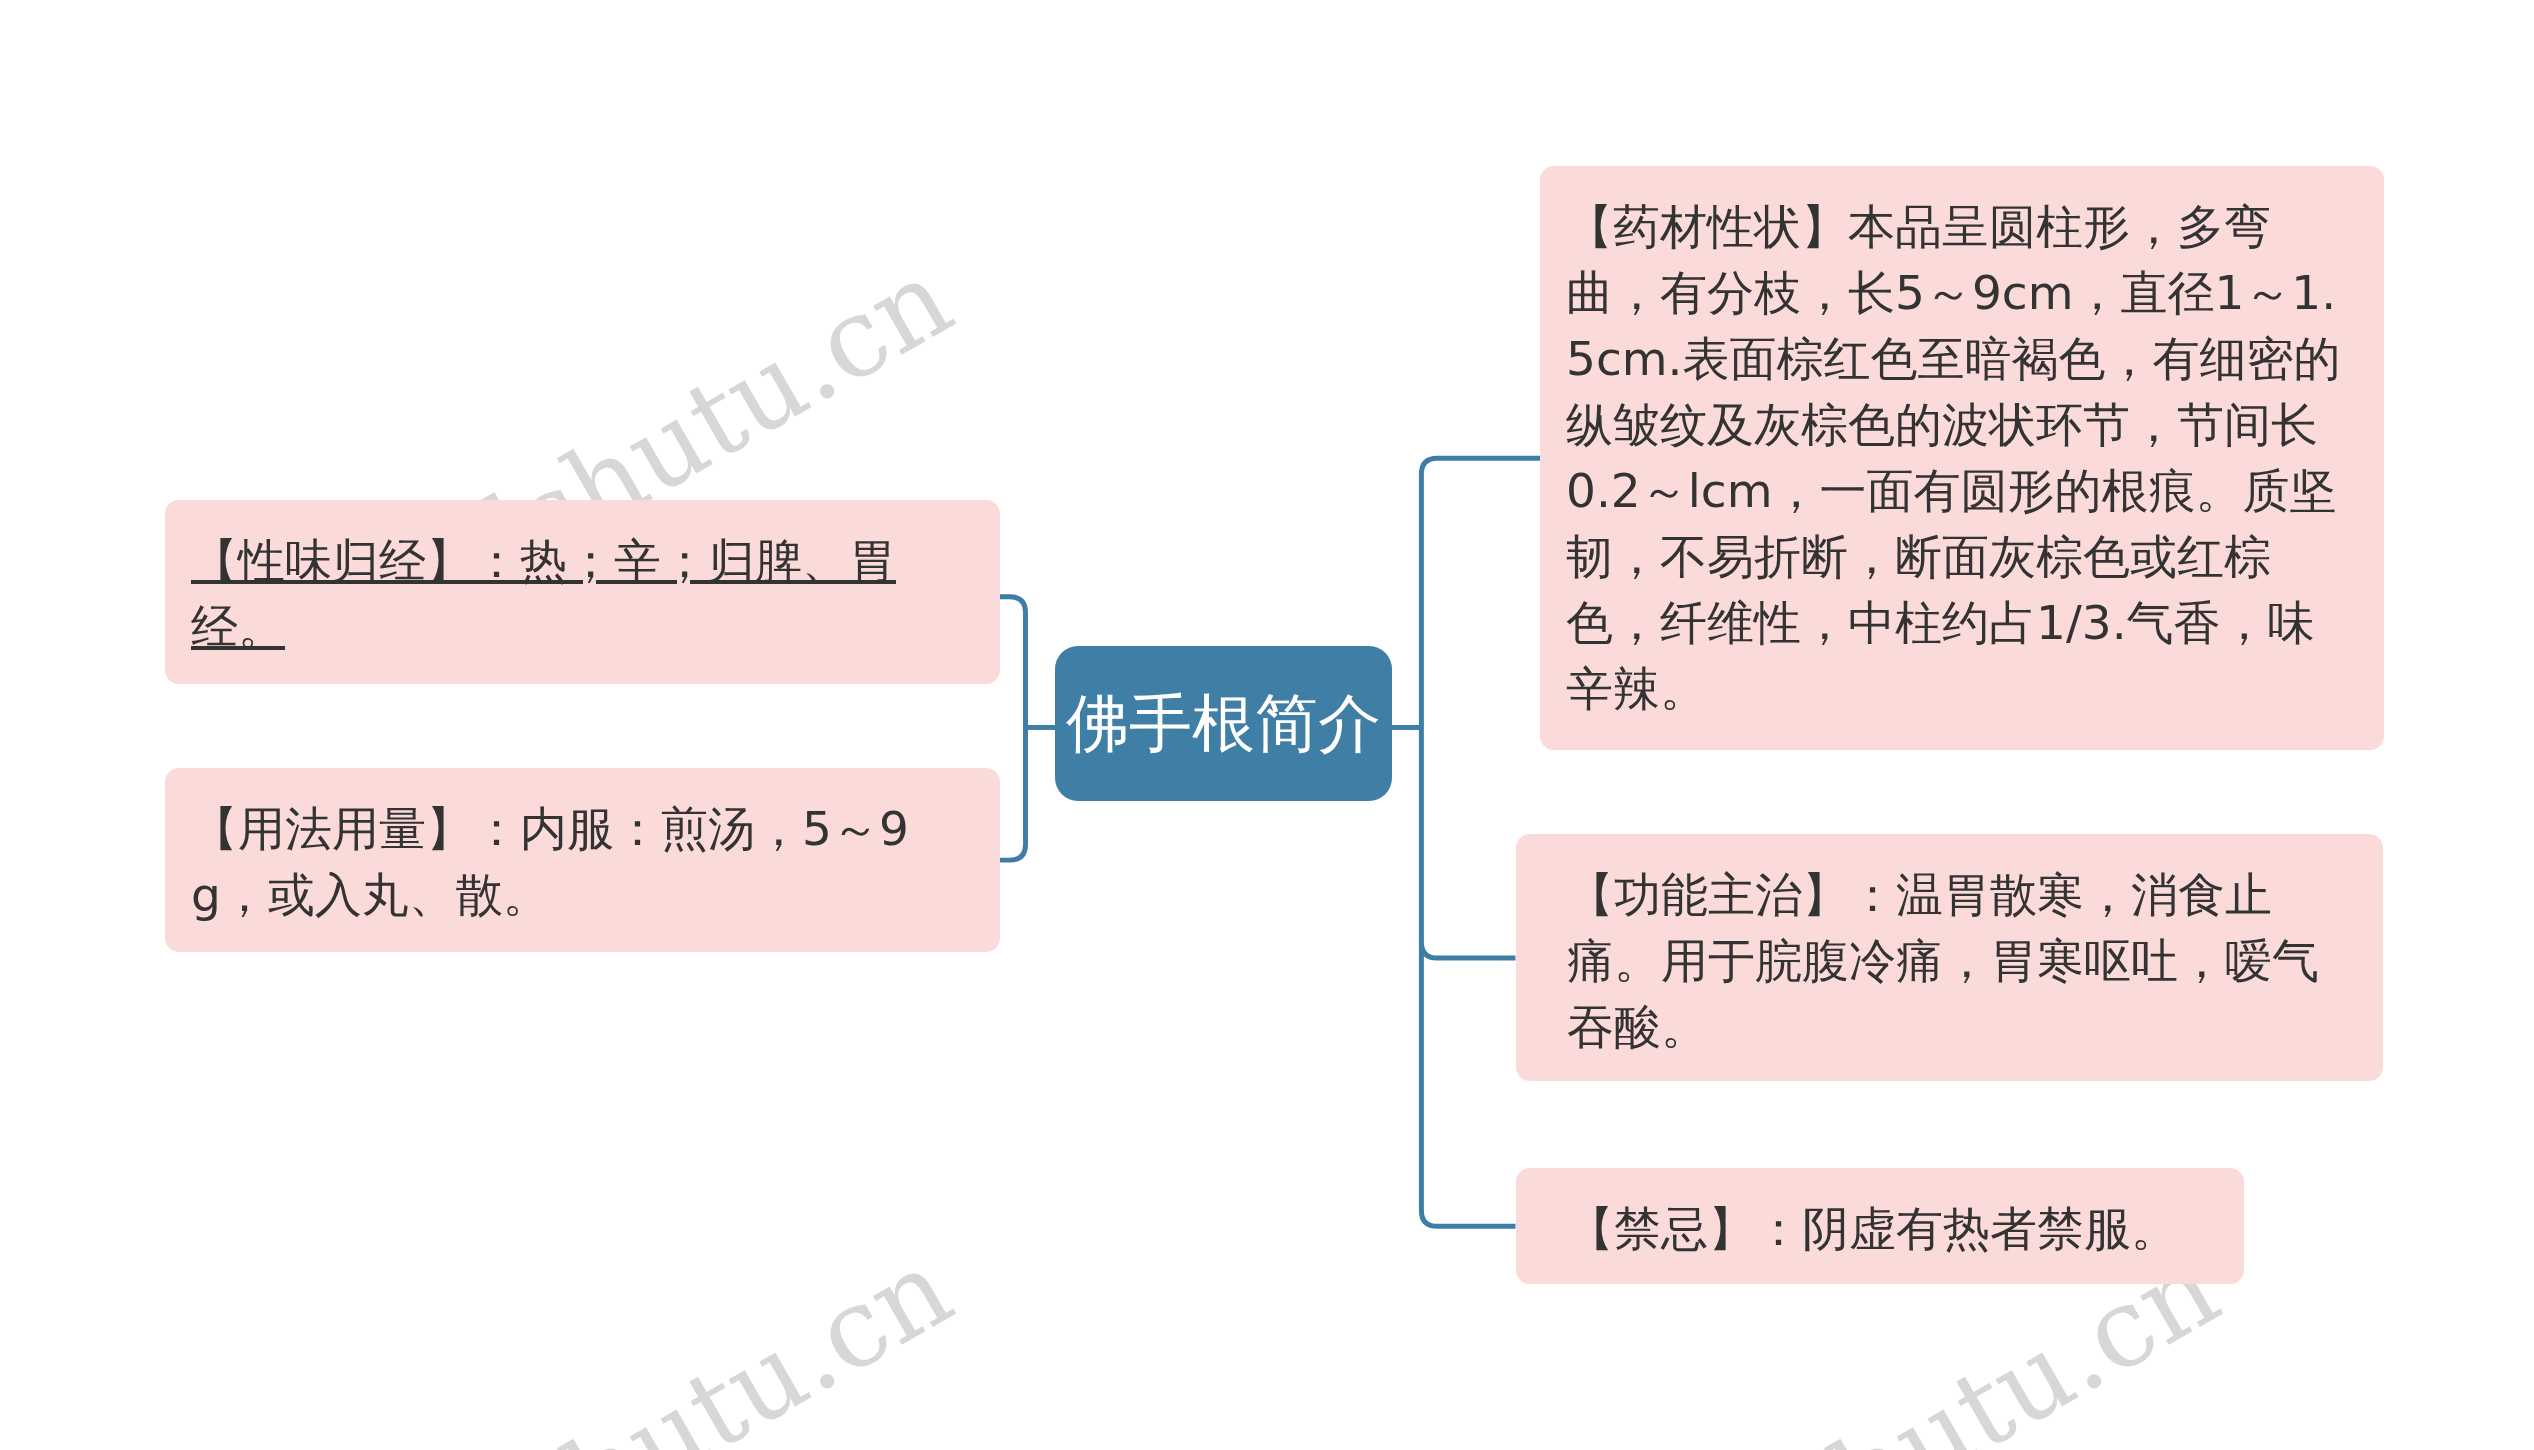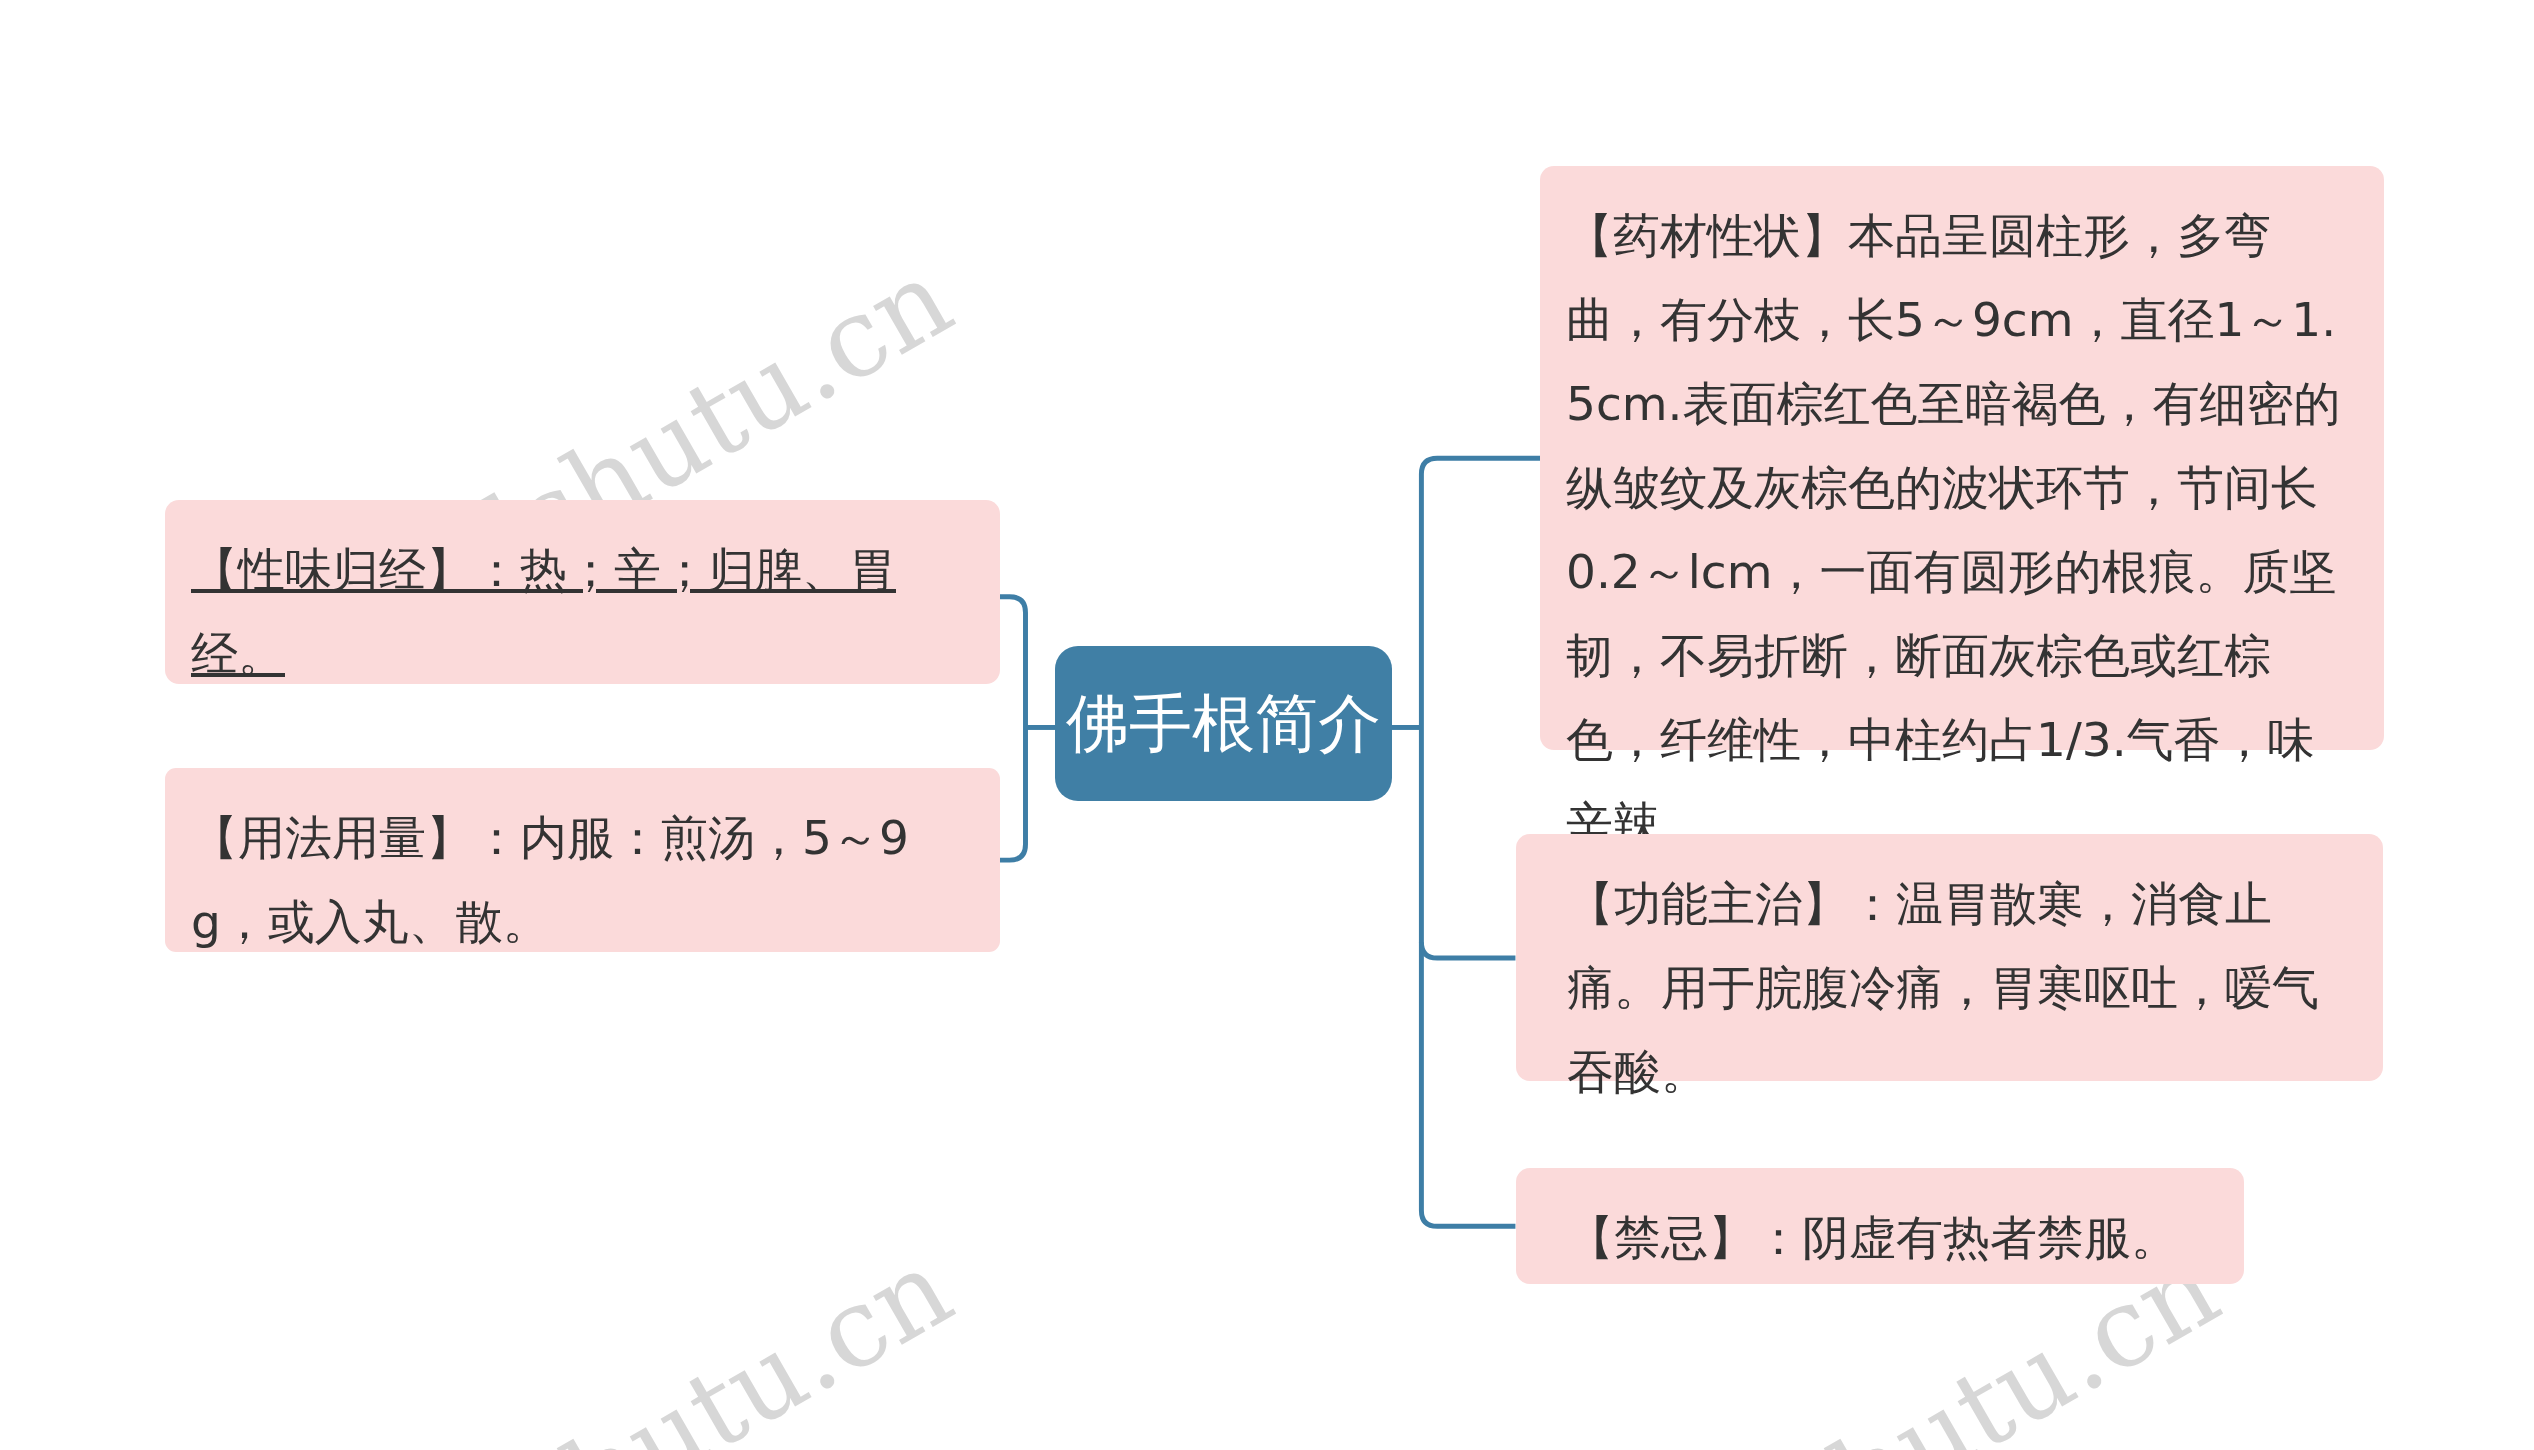--- a/index.html
+++ b/index.html
@@ -1,19 +1,19 @@
 <!DOCTYPE html>
 <html><head>
 <meta charset="utf-8">
 <style>
   html, body { margin:0; padding:0; }
   body { width:2534px; height:1450px; background:#ffffff; position:relative; overflow:hidden;
          font-family:"DejaVu Sans", "Liberation Sans", sans-serif; }
   .node { position:absolute; background:#fbdada; border-radius:14px; color:#333333;
-          font-size:47px; line-height:84px; box-sizing:border-box; padding:28px 42px 0 26px; word-break:break-all; }
+          font-size:47px; line-height:66px; box-sizing:border-box; padding:28px 42px 0 26px; word-break:break-all; }
   .root { position:absolute; background:#407fa5; border-radius:14px; color:#ffffff;
           font-size:63px; display:flex; align-items:center; justify-content:center; box-sizing:border-box; }
   svg.links { position:absolute; left:0; top:0; }
   .wm { position:absolute; color:rgba(150,150,150,0.38); font-family:"DejaVu Serif", "Liberation Serif", serif;
         font-size:109px; transform:rotate(-30deg); transform-origin:left bottom; white-space:nowrap; pointer-events:none; }
 </style>
 </head>
 <body>
 
 <svg class="links" width="2534" height="1450" viewBox="0 0 2560 1465">
@@ -33,21 +33,21 @@
 <div class="wm" style="left:376px; top:1544px;">树图shutu.cn</div>
 <div class="wm" style="left:1643px; top:1544px;">树图shutu.cn</div>
 
 <div class="root" style="left:1055px; top:646px; width:337px; height:155px;border-radius:23px;">
   <span>佛手根简介</span>
 </div>
 
 <div class="node" style="left:165px; top:500px; width:835px; height:184px;text-decoration:underline;">
   <span>【性味归经】：热；辛；归脾、胃经。</span>
 </div>
-<div class="node" style="left:165px; top:768px; width:835px; height:184px;border-radius:11px;">
+<div class="node" style="left:165px; top:768px; width:835px; height:184px;">
   <span>【用法用量】：内服：煎汤，5～9g，或入丸、散。</span>
 </div>
 
 <div class="node" style="left:1540px; top:166px; width:844px; height:584px;">
   <span>【药材性状】本品呈圆柱形，多弯曲，有分枝，长5～9cm，直径1～1.5cm.表面棕红色至暗褐色，有细密的纵皱纹及灰棕色的波状环节，节间长0.2～lcm，一面有圆形的根痕。质坚韧，不易折断，断面灰棕色或红棕色，纤维性，中柱约占1/3.气香，味辛辣。</span>
 </div>
 <div class="node" style="left:1516px; top:834px; width:867px; height:247px; padding-left:51px; padding-right:30px;">
   <span>【功能主治】：温胃散寒，消食止痛。用于脘腹冷痛，胃寒呕吐，嗳气吞酸。</span>
 </div>
 <div class="node" style="left:1516px; top:1168px; width:728px; height:116px; padding-left:51px;">

